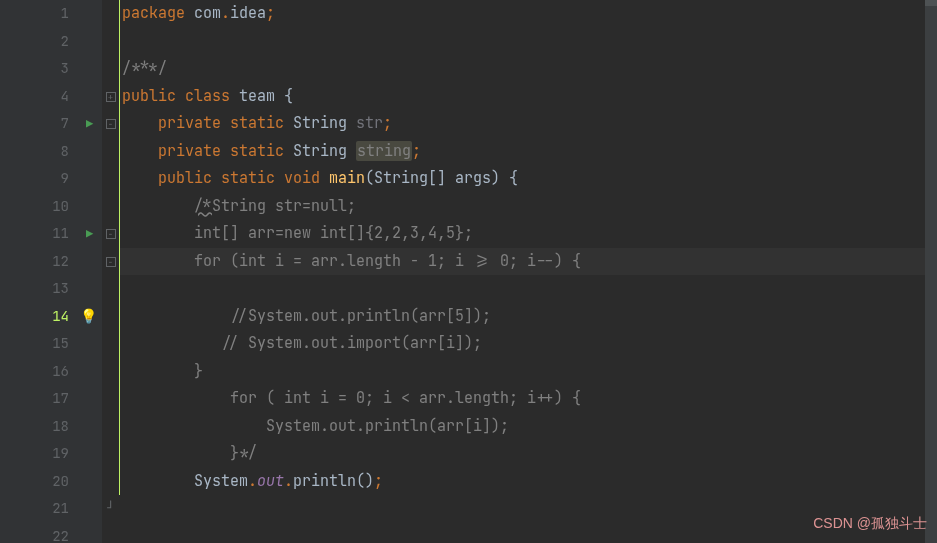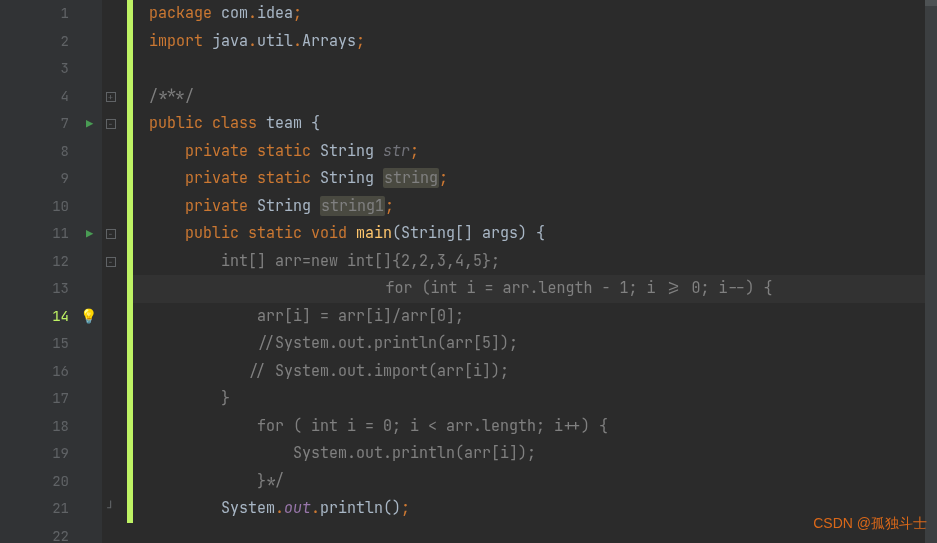--- a/index.html
+++ b/index.html
@@ -49,28 +49,28 @@
   .code {
     flex:1;
     padding-left:0px;
     position:relative;
   }
   .line {
     height:27.5px;
     white-space:pre;
   }
   .gutter .line.current { color:#bef264; }
-  .code .line { padding-left:16px; border-left:6px solid #bef264;margin-left:8px; }
-  .code .line.current { background:#323232;text-align:center; }
+  .code .line { padding-left:2px; border-left:1px solid #bef264; }
+  .code .line.current { background:#323232; }
   .tok-kw { color:#cc7832; }
   .tok-id { color:#a9b7c6; }
   .tok-fn { color:#ffc66d; }
   .tok-comment { color:#808080; }
   .tok-comment-underline { color:#808080; text-decoration:underline wavy #808080; }
-  .tok-param-it { color:#72737a; font-style:italic; }
+  .tok-param-it { color:#72737a; }
   .tok-static-it { color:#9876aa; font-style:italic; }
   .tok-punc { color:#cc7832; }
   .hl-unused {
     background:rgba(110,110,90,0.45);
     color:#808080;
     border-radius:2px;
     padding:0 1px;
   }
   .run-icon {
     color:#499c54;
@@ -88,21 +88,21 @@
     line-height:8px;
     font-size:9px;
     text-align:center;
     color:#606366;
     margin-top:8px;
   }
   .watermark {
     position:absolute;
     right:10px;
     bottom:6px;
-    color:#f97316;
+    color:#fca5a5;
     font-family:Arial,sans-serif;
     font-size:14px;
     opacity:0.85;
     pointer-events:none;
   }
   .scrollbar {
     position:absolute;
     right:0;top:0;
     width:12px;height:100%;
     background:#3c3f41;
@@ -179,31 +179,30 @@
       <div class="line"></div>
       <div class="line"></div>
       <div class="line"></div>
       <div class="line"></div>
       <div class="line"></div>
       <div class="line"><span style="color:#606366;">┘</span></div>
       <div class="line"></div>
     </div>
   <div class="code" id="code">
       <div class="line"><span class="tok-kw">package </span><span class="tok-id">com</span><span class="tok-punc">.</span><span class="tok-id">idea</span><span class="tok-punc">;</span></div>
-      <div class="line"><span class="tok-kw">import </span><span class="tok-id">java</span><span class="tok-punc">.</span><span class="tok-id">util</span><span class="tok-punc">.</span><span class="tok-id">Arrays</span><span class="tok-punc">;</span></div>
       <div class="line"></div>
       <div class="line"><span class="tok-comment">/***/</span></div>
       <div class="line"><span class="tok-kw">public class </span><span class="tok-id">team </span><span class="tok-id">{</span></div>
       <div class="line"><span class="tok-id">    </span><span class="tok-kw">private static </span><span class="tok-id">String </span><span class="tok-param-it">str</span><span class="tok-punc">;</span></div>
       <div class="line"><span class="tok-id">    </span><span class="tok-kw">private static </span><span class="tok-id">String </span><span class="hl-unused">string</span><span class="tok-punc">;</span></div>
-      <div class="line"><span class="tok-id">    </span><span class="tok-kw">private </span><span class="tok-id">String </span><span class="hl-unused">string1</span><span class="tok-punc">;</span></div>
       <div class="line"><span class="tok-id">    </span><span class="tok-kw">public static void </span><span class="tok-fn">main</span><span class="tok-id">(String[] args) {</span></div>
+      <div class="line"><span class="tok-id">        </span><span class="tok-comment-underline">/*</span><span class="tok-comment">String str=null;</span></div>
       <div class="line"><span class="tok-id">        </span><span class="tok-comment">int[] arr=new int[]{2,2,3,4,5};</span></div>
       <div class="line current"><span class="tok-id">        </span><span class="tok-comment">for (int i = arr.length - 1; i &gt;= 0; i--) {</span></div>
-      <div class="line"><span class="tok-id">            </span><span class="tok-comment">arr[i] = arr[i]/arr[0];</span></div>
+      <div class="line"><span class="tok-id">            </span></div>
       <div class="line"><span class="tok-id">            </span><span class="tok-comment">//System.out.println(arr[5]);</span></div>
       <div class="line"><span class="tok-id">           </span><span class="tok-comment">// System.out.import(arr[i]);</span></div>
       <div class="line"><span class="tok-id">        </span><span class="tok-comment">}</span></div>
       <div class="line"><span class="tok-id">            </span><span class="tok-comment">for ( int i = 0; i &lt; arr.length; i++) {</span></div>
       <div class="line"><span class="tok-id">                </span><span class="tok-comment">System.out.println(arr[i]);</span></div>
       <div class="line"><span class="tok-id">            </span><span class="tok-comment">}*/</span></div>
       <div class="line"><span class="tok-id">        </span><span class="tok-id">System</span><span class="tok-punc">.</span><span class="tok-static-it">out</span><span class="tok-punc">.</span><span class="tok-id">println()</span><span class="tok-punc">;</span></div>
     </div>
   <div class="scrollbar">
     <div class="scrollbar-track-top"></div>

